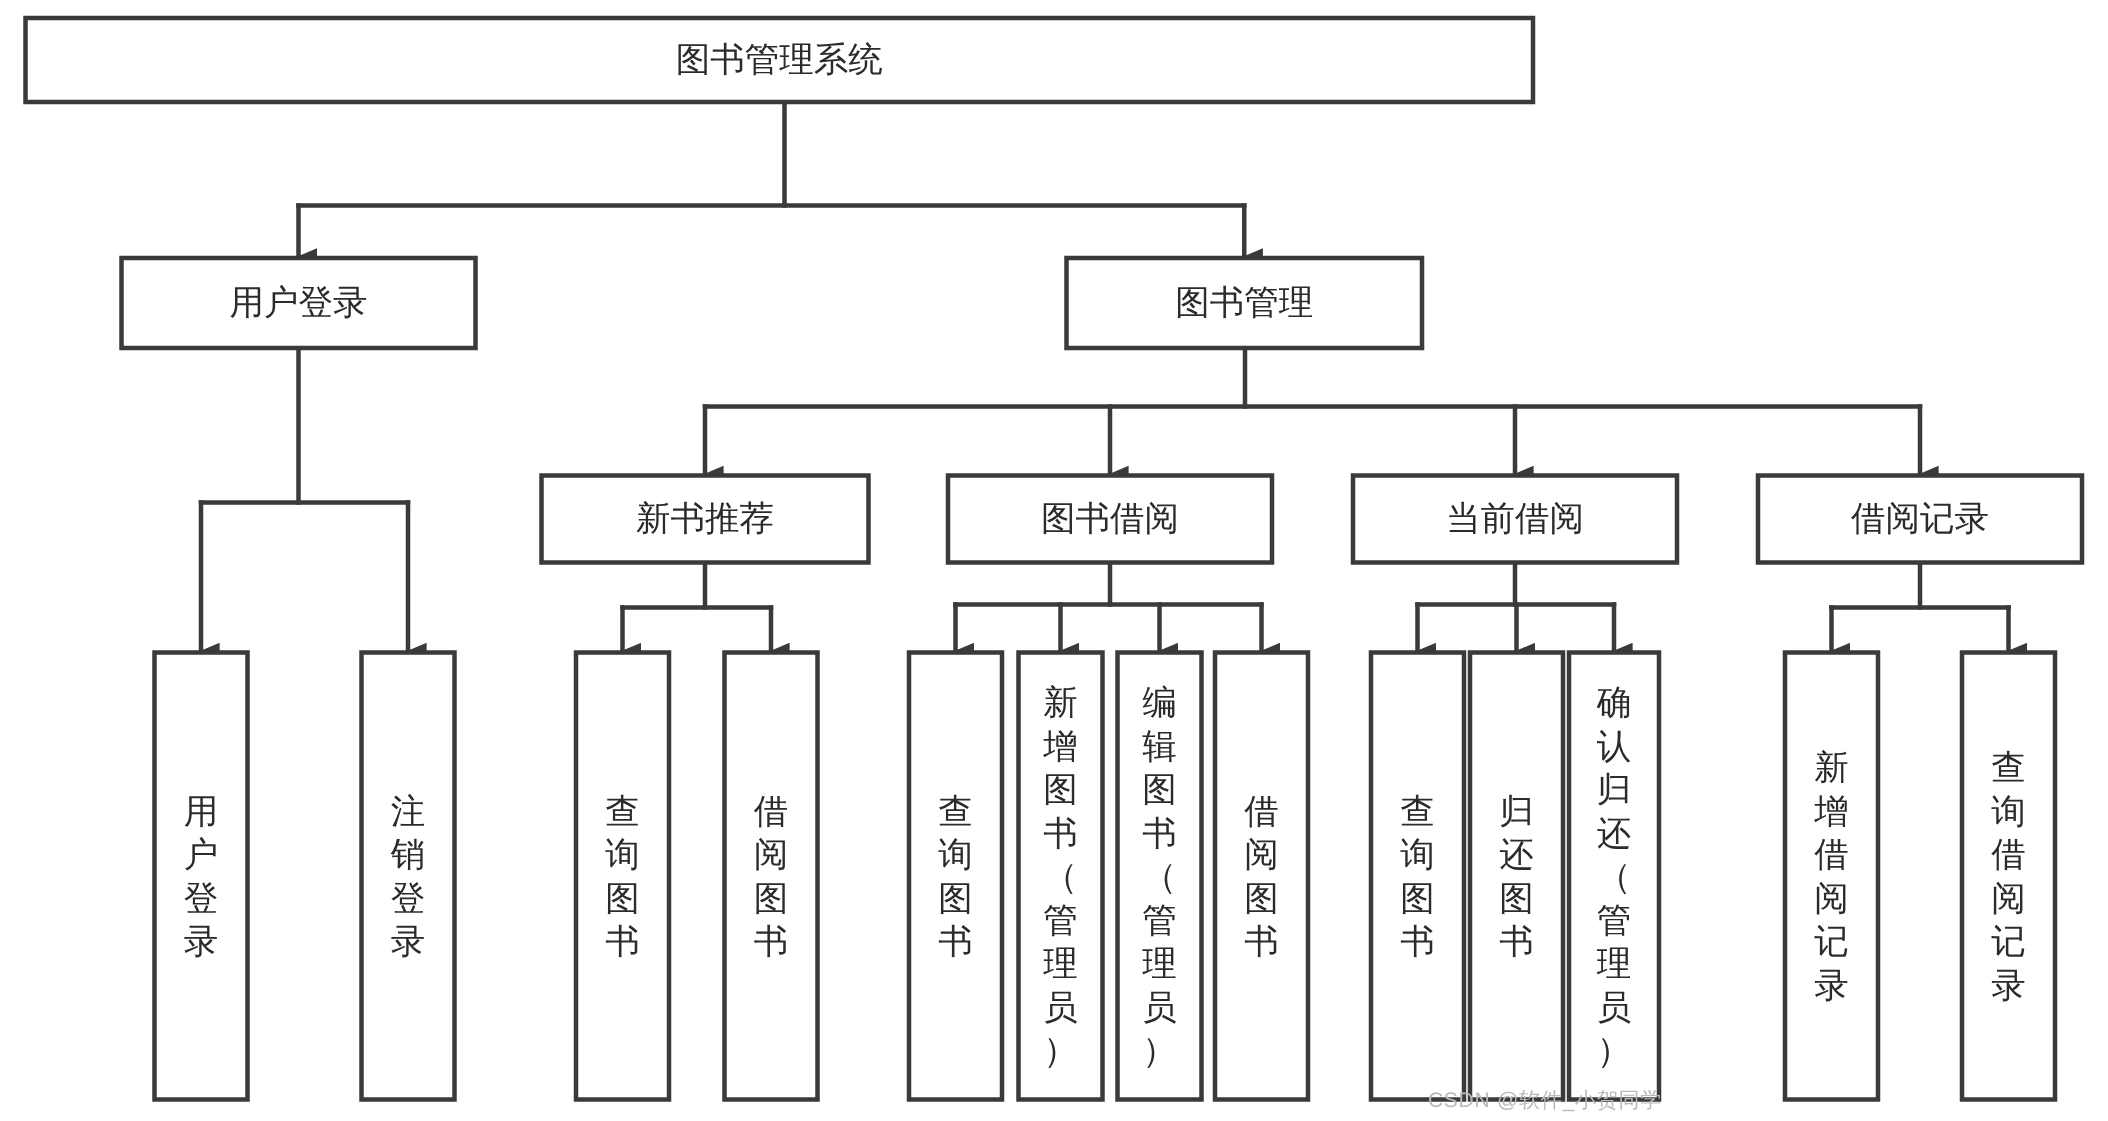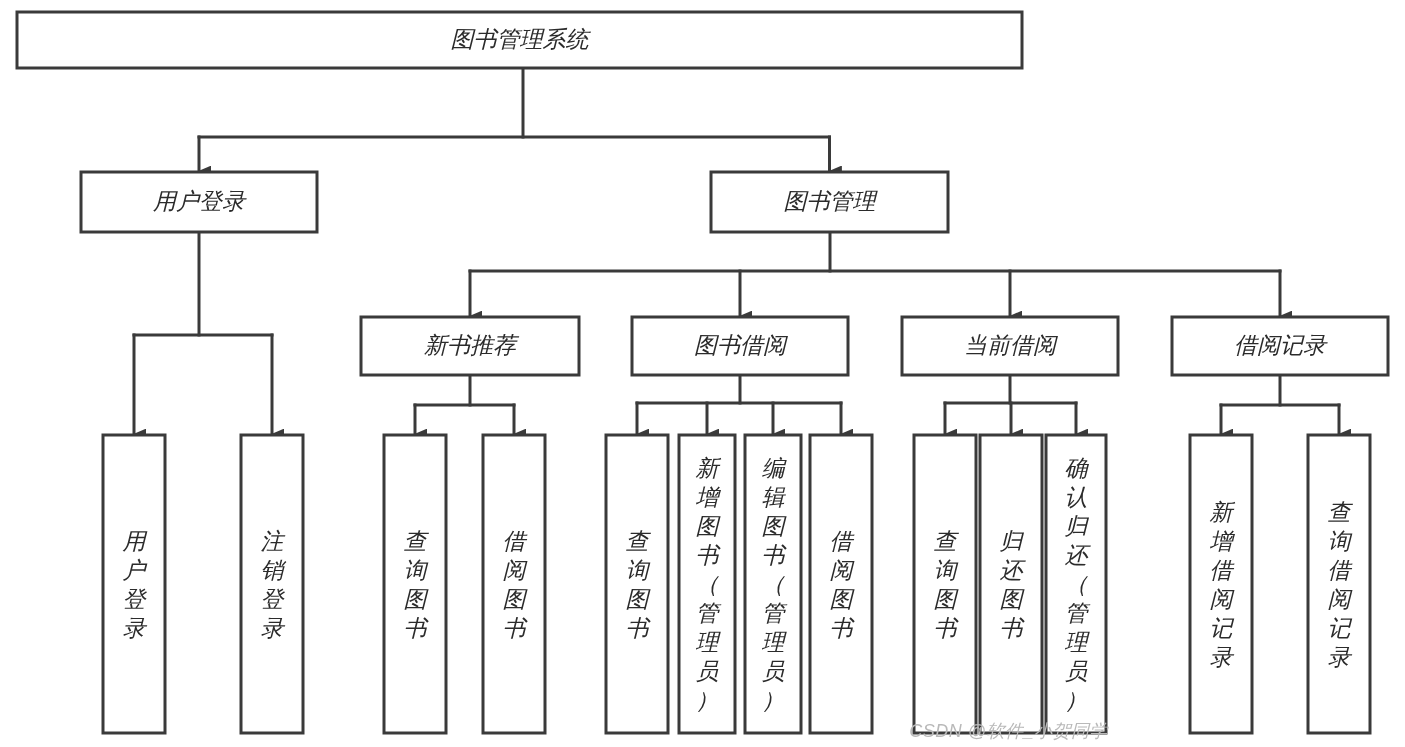--- a/index.html
+++ b/index.html
@@ -11,21 +11,20 @@
     width: 1405px;
     height: 747px;
     font-family: "Liberation Sans", "DejaVu Sans", sans-serif;
     overflow: hidden;
     position: relative;
   }
   #diagram-root {
     position: relative;
     width: 1114px;
     height: 747px;
-    font-style: italic;
   }
   svg.canvas {
     position: absolute;
     top: 0;
     left: 0;
     width: 1405px;
     height: 747px;
   }
   .node-rect {
     fill: #ffffff;
@@ -49,21 +48,21 @@
     font-family: "Liberation Sans", "DejaVu Sans", sans-serif;
     font-size: 23px;
     fill: #2b2b2b;
     text-anchor: middle;
   }
   .watermark {
     position: absolute;
     right: 6px;
     bottom: 4px;
     font-family: "Liberation Sans", "DejaVu Sans", sans-serif;
-    font-size: 18px;
+    font-size: 14px;
     color: #b9b9b9;
     white-space: nowrap;
     letter-spacing: 0.5px;
   }
 </style>
 </head>
 <body>
 
 <div id="diagram-root">
   <svg class="canvas" viewBox="0 0 1405 747" xmlns="http://www.w3.org/2000/svg">

